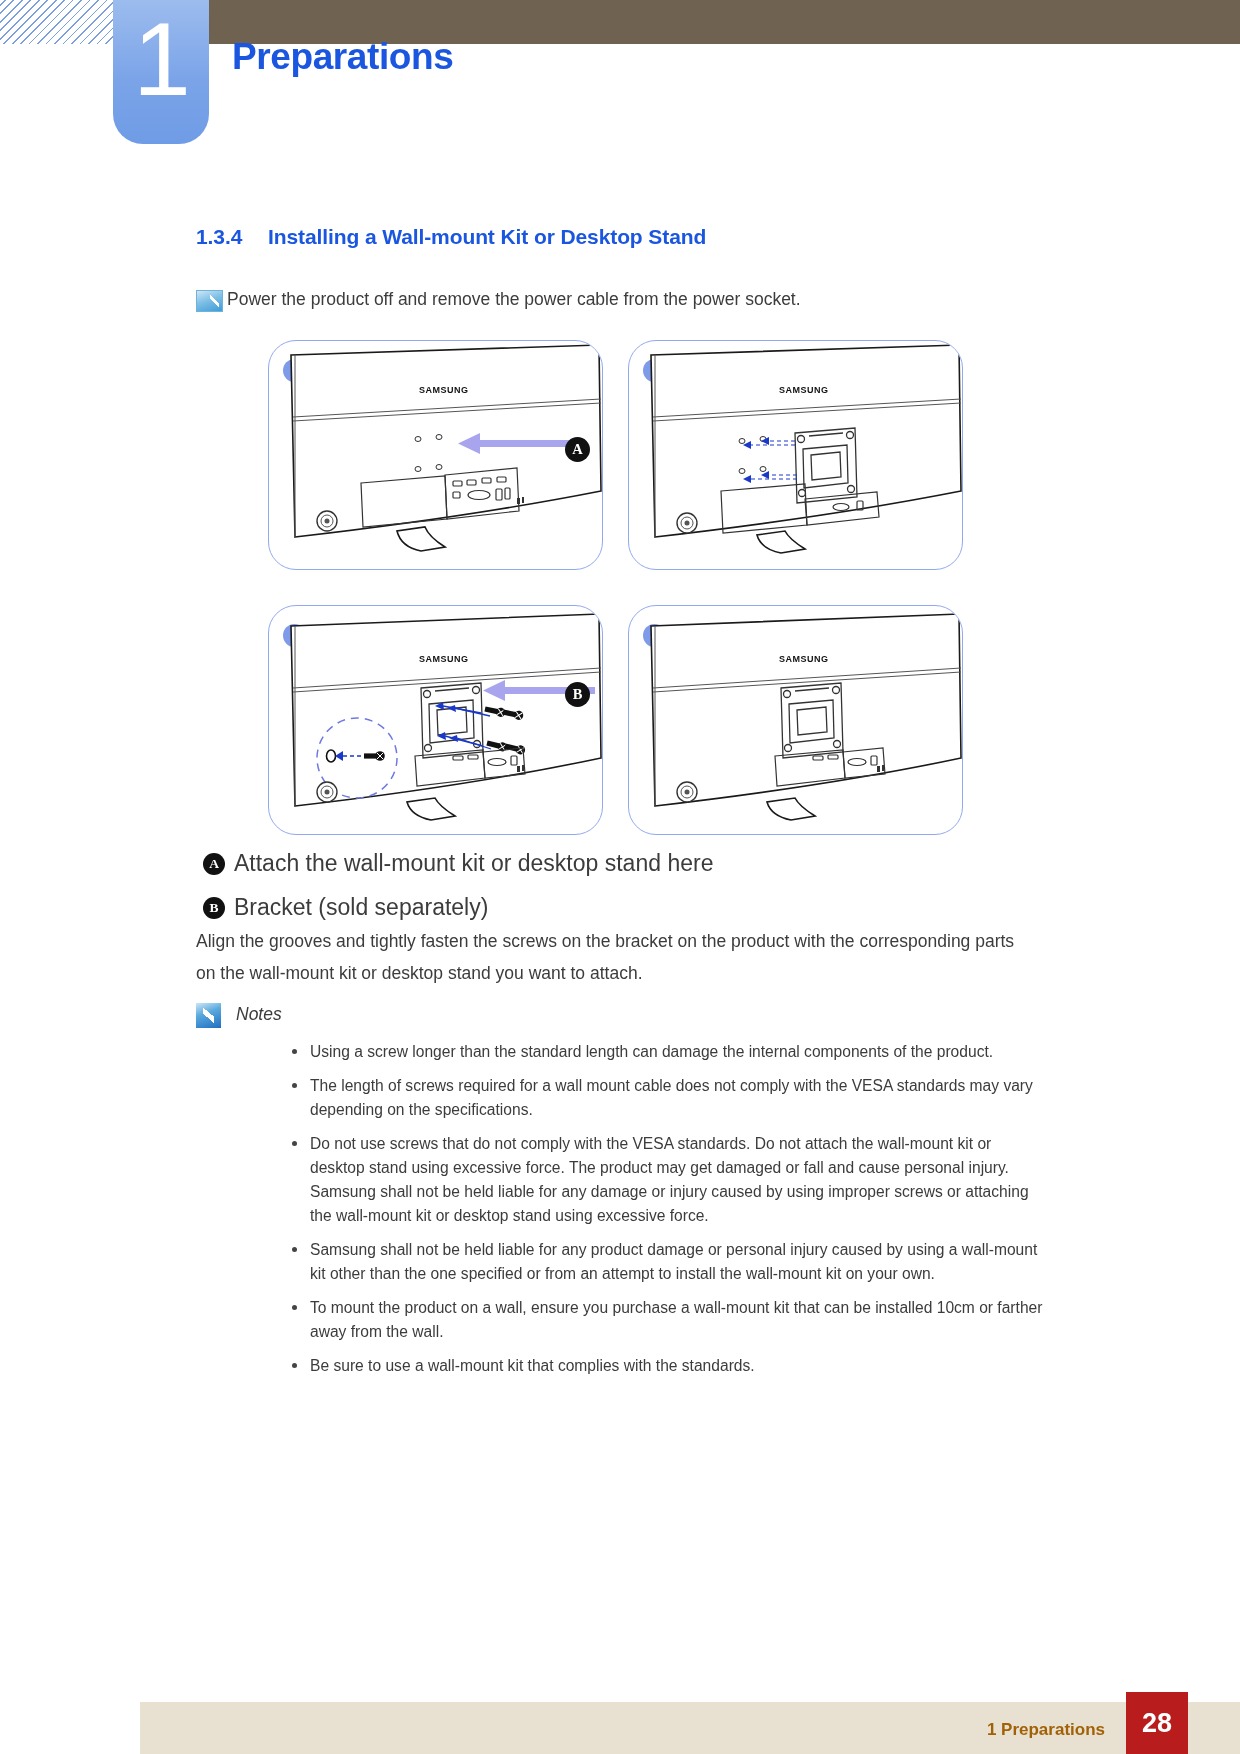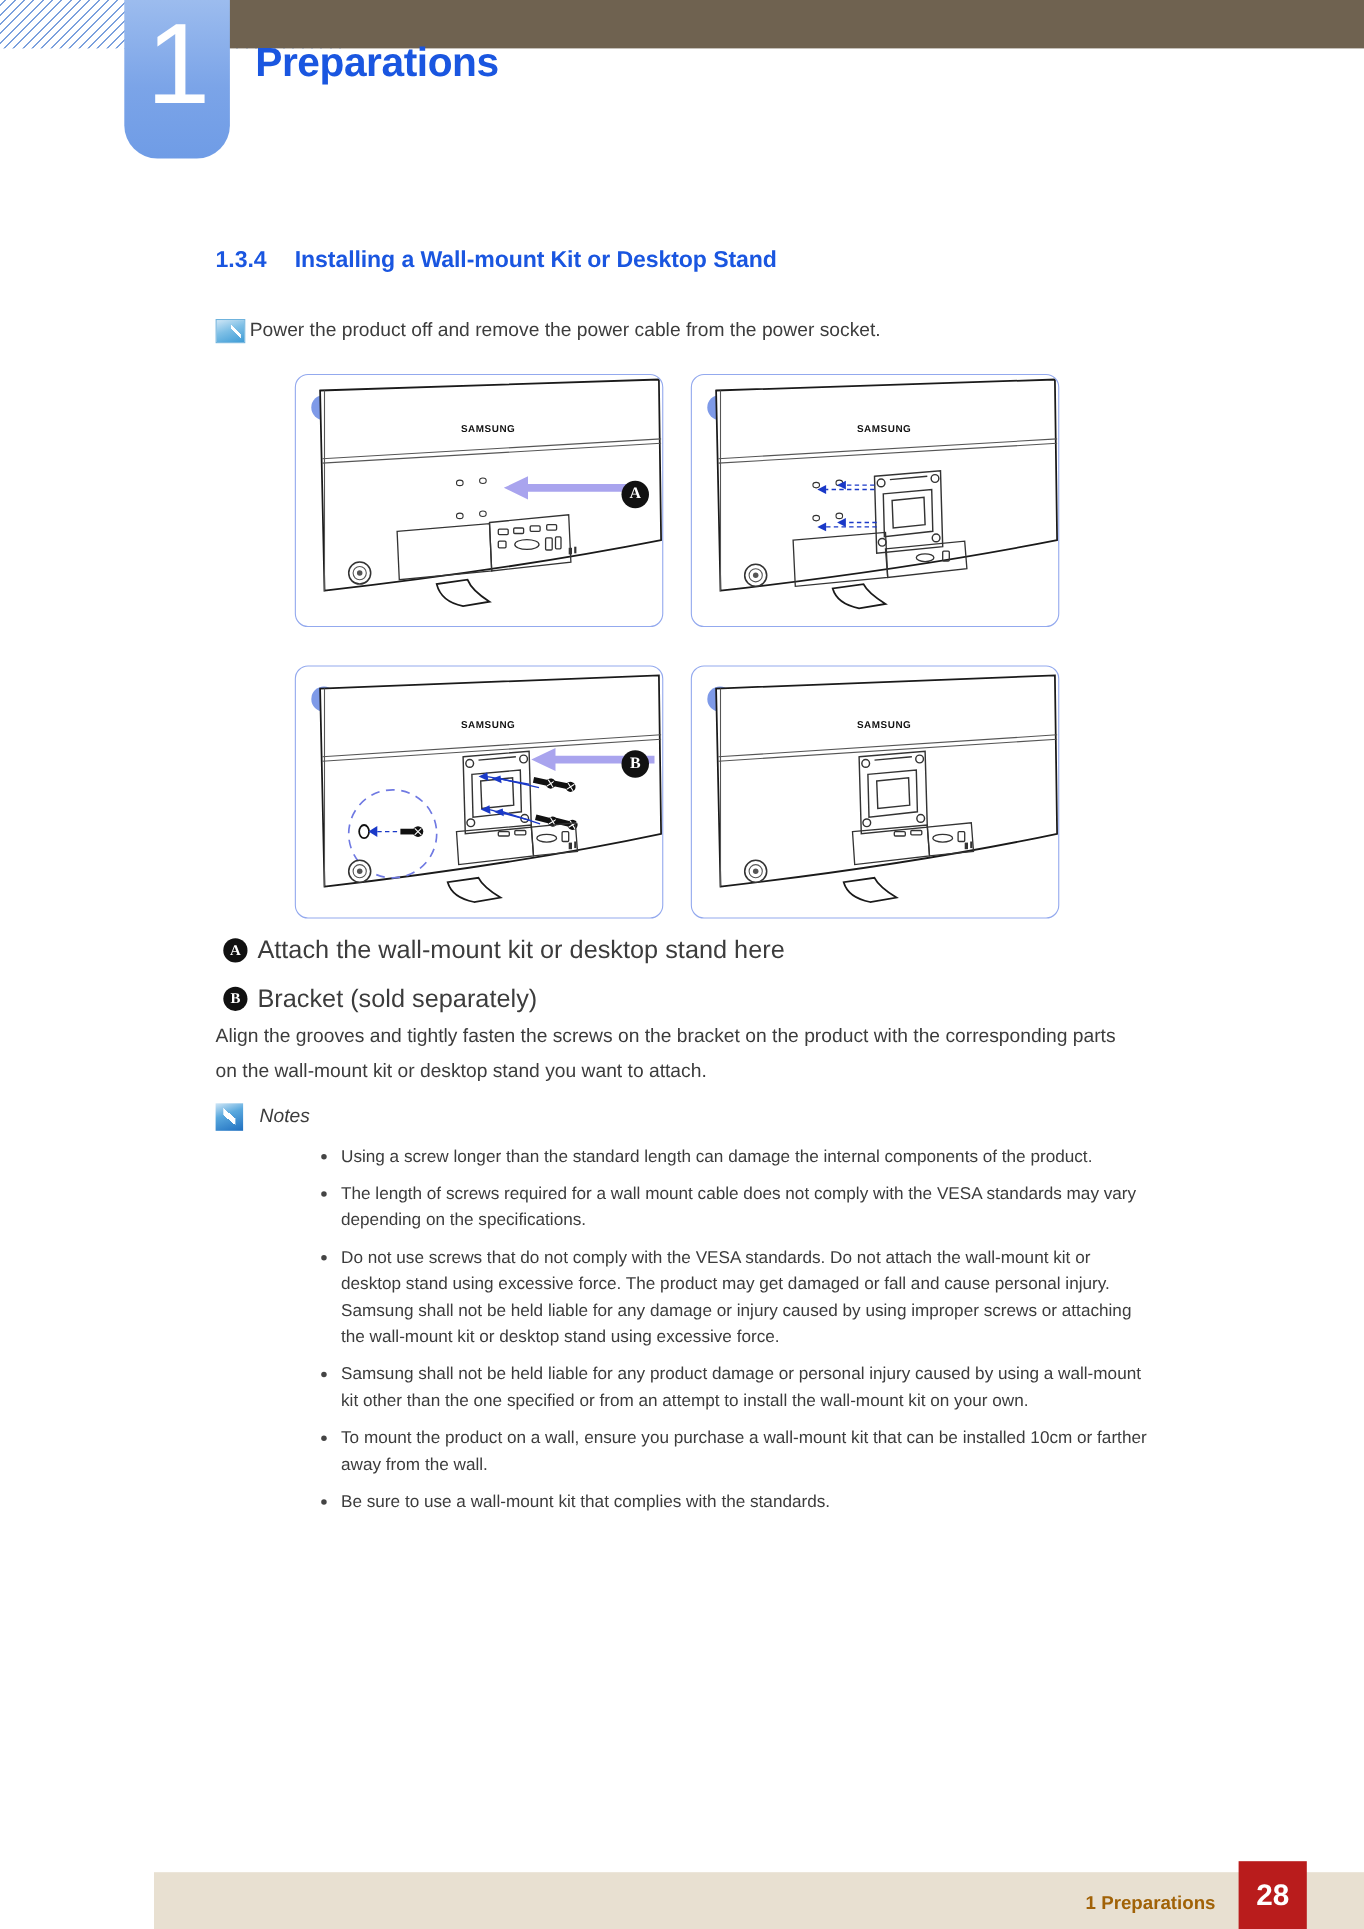--- a/index.html
+++ b/index.html
@@ -59,21 +59,21 @@
   }
   .tiptext { font-size: 17.5px; color: #3c3c3c; line-height: 22px; }
 
   
   .figgrid {
     position: absolute; left: 268px; top: 340px;
     width: 700px; height: 495px;
   }
   .fig {
     position: absolute; width: 335px; height: 230px;
-    border: 1.4px solid #93a9ee; border-radius: 12px; background: #fff;
+    border: 1.4px solid #93a9ee; border-radius: 28px; background: #fff;
     overflow: hidden;
   }
   .fig.p1 { left: 0; top: 0; }
   .fig.p2 { left: 360px; top: 0; }
   .fig.p3 { left: 0; top: 265px; }
   .fig.p4 { left: 360px; top: 265px; }
   .stepnum {
     position: absolute; left: 14px; top: 18px; width: 23px; height: 23px;
     border-radius: 50%; background: #7e9ae8; color: #fff;
     font-size: 14px; line-height: 23px; text-align: center; font-weight: 400;

